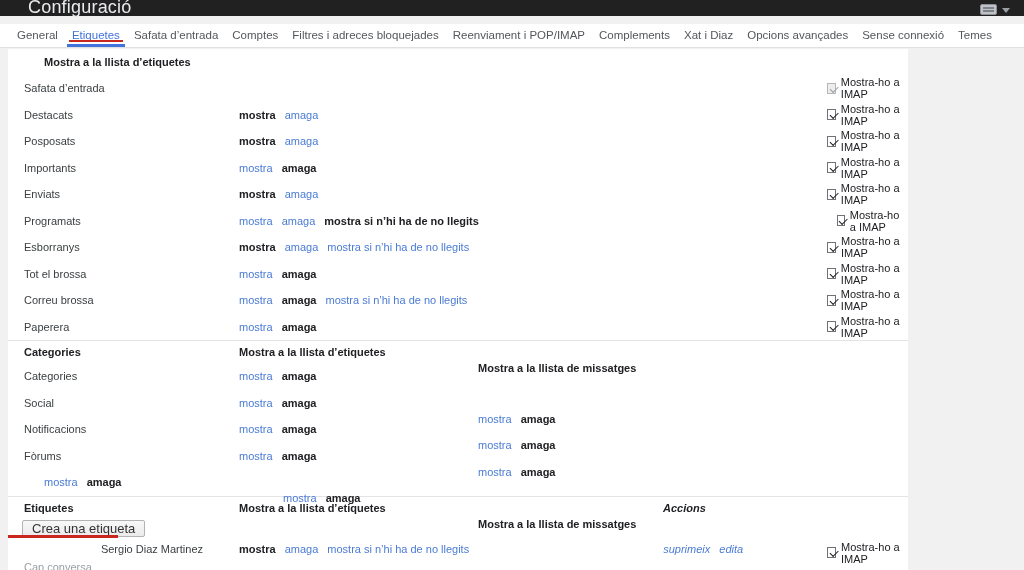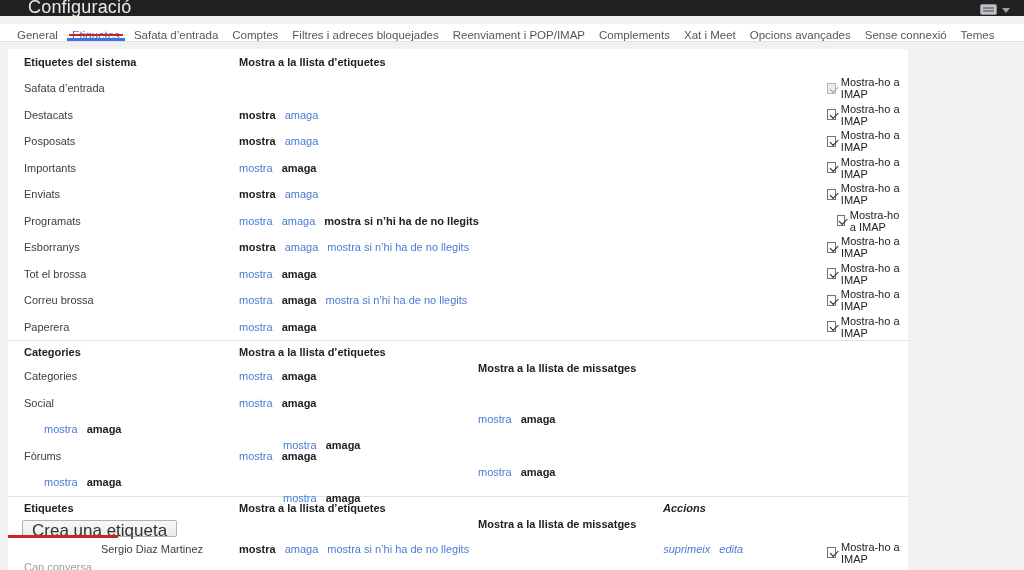--- a/index.html
+++ b/index.html
@@ -10,21 +10,21 @@
   .appbar { position:absolute; left:0; top:0; width:1024px; height:16px; background:#212121; }
   .appbar .title { position:absolute; left:28px; top:-3px; font-size:18px; color:#e8eaed; letter-spacing:.2px; }
   .inputmethod { position:absolute; right:14px; top:4px; display:flex; align-items:center; cursor:pointer; }
   .kbd { width:17px; height:11px; background:#bfc3c7; border:1px solid #8d9196; border-radius:2px; position:relative; }
   .kbd::after { content:""; position:absolute; left:2px; top:2px; width:11px; height:2px;
                 background:#7d8288; box-shadow:0 3px 0 #7d8288; }
   .caret { width:0; height:0; border-left:4px solid transparent; border-right:4px solid transparent;
            border-top:5px solid #9aa0a6; margin-left:5px; margin-top:1px; }
 
   
-  .tabbar { position:absolute; left:0; top:24px; width:1024px; height:18px; background:#ffffff;
+  .tabbar { position:absolute; left:0; top:24px; width:1024px; height:24px; background:#ffffff;
             border-bottom:1px solid #e0e0e0; display:flex; align-items:stretch; padding-left:10px; }
   .tab { position:relative; margin:0 7px; font-size:11.5px; color:#54575b; line-height:23px;
          white-space:nowrap; cursor:pointer; }
   .tab[data-active="true"] { color:#4272db; }
   .tab[data-active="true"]::after { content:""; position:absolute; left:-5px; right:-5px; bottom:0;
          height:3px; background:#4272db; }
   .tab[data-active="true"]::before { content:""; position:absolute; left:-3px; right:-3px; bottom:5px;
          height:2.5px; background:#c9271e; }
 
   
@@ -53,21 +53,21 @@
   .cb { width:11px; height:11px; border:1px solid #6f7378; background:#fff; position:relative; margin-right:5px; }
   .cb::after { content:""; position:absolute; left:1.5px; top:2px; width:7px; height:3.5px;
                border-left:1.6px solid #202124; border-bottom:1.6px solid #202124; transform:rotate(-45deg); }
   .imap[data-state="checked-disabled"] .cb { border-color:#b4b7ba; background:#ededed; }
   .imap[data-state="checked-disabled"] .cb::after { border-color:#9aa0a6; }
   .imap[data-state="checked-disabled"] { cursor:default; }
   .imap-label { font-size:11px; color:#202124; }
 
   
   .btn-row { height:20px; display:flex; align-items:center; }
-  .create-btn { margin-left:14px; height:17px; padding:0 9px; font-size:17px; color:#333;
+  .create-btn { margin-left:14px; height:17px; padding:0 9px; font-size:13px; color:#333;
                 background:linear-gradient(#f8f8f8,#ebebeb); border:1px solid #b3b3b3; border-radius:2px;
                 font-family:inherit; cursor:pointer; }
   .ann-btn { position:absolute; left:0; top:486px; width:110px; height:3px; background:#c9271e; }
 
   .user-row { align-items:flex-start; height:auto; padding-top:2px; }
   .user-row .cell { min-height:17px; align-items:center; }
   .user-row .c1 { display:block; }
   .user-name { font-size:11px; color:#3c4043; line-height:17px;text-align:right; }
   .user-sub  { font-size:11px; color:#9aa0a6; line-height:14px; margin-top:2px; }
 </style>
@@ -83,32 +83,29 @@
 </div>
 
 <div class="tabbar">
   <span class="tab" data-active="false">General</span>
   <span class="tab" data-active="true">Etiquetes</span>
   <span class="tab" data-active="false">Safata d’entrada</span>
   <span class="tab" data-active="false">Comptes</span>
   <span class="tab" data-active="false">Filtres i adreces bloquejades</span>
   <span class="tab" data-active="false">Reenviament i POP/IMAP</span>
   <span class="tab" data-active="false">Complements</span>
-  <span class="tab" data-active="false">Xat i Meet</span>
+  <span class="tab" data-active="false">Xat i Diaz</span>
   <span class="tab" data-active="false">Opcions avançades</span>
   <span class="tab" data-active="false">Sense connexió</span>
   <span class="tab" data-active="false">Temes</span>
 </div>
 
 <div class="card">
 
   <div class="row sec-head sys">
-    <div class="cell c1">
-        <span>Etiquetes del sistema</span>
-      </div>
     <div class="cell c2">
         <span>Mostra a la llista d’etiquetes</span>
       </div>
   </div>
 
   <div class="row">
     <div class="cell c1">
         <span class="lbl">Safata d’entrada</span>
       </div>
     <div class="cell c2"></div>
@@ -320,20 +317,23 @@
       <span class="tok" data-kind="link">mostra</span>
       <span class="tok" data-kind="selected">amaga</span>
     </div>
     <div class="cell c3">
       <span class="tok" data-kind="link">mostra</span>
       <span class="tok" data-kind="selected">amaga</span>
     </div>
   </div>
 
   <div class="row">
+    <div class="cell c1">
+        <span class="lbl">Notificacions</span>
+      </div>
     <div class="cell c2">
       <span class="tok" data-kind="link">mostra</span>
       <span class="tok" data-kind="selected">amaga</span>
     </div>
     <div class="cell c3">
       <span class="tok" data-kind="link">mostra</span>
       <span class="tok" data-kind="selected">amaga</span>
     </div>
   </div>
 

